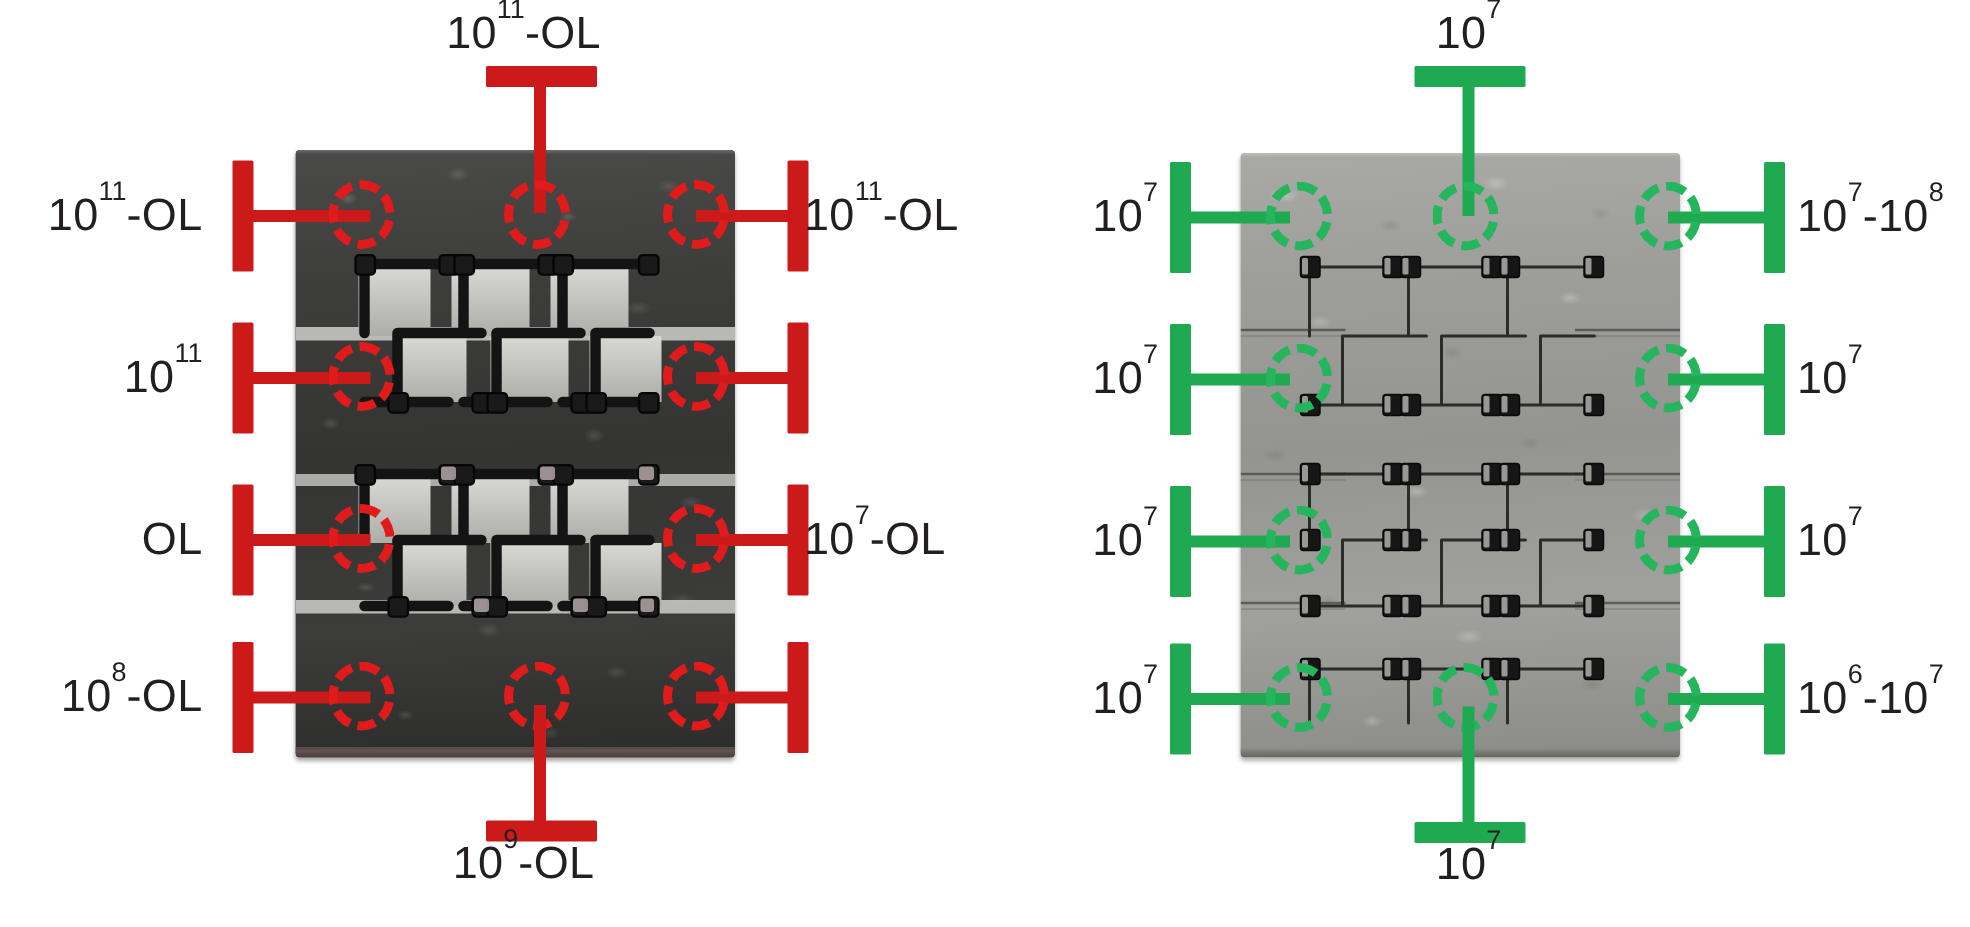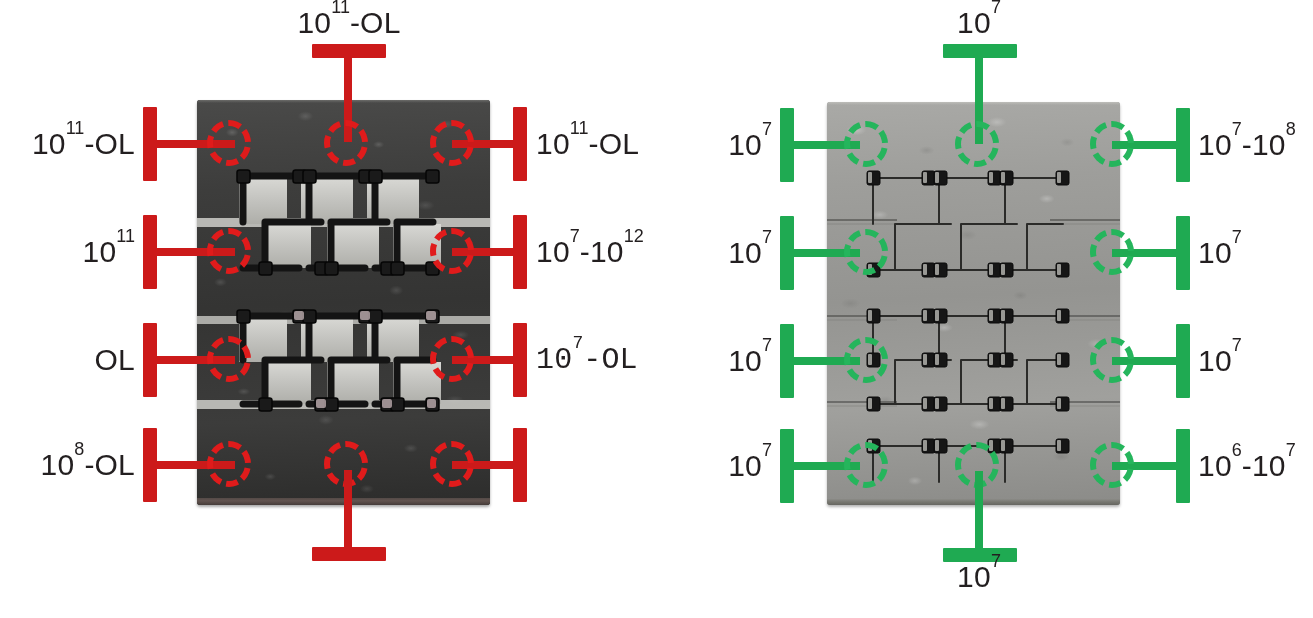--- a/index.html
+++ b/index.html
@@ -5,21 +5,21 @@
   html,body{margin:0;padding:0;background:#ffffff;}
   body{
     width:1313px;height:618px;overflow:hidden;
     font-family:"Liberation Sans", sans-serif;
     -webkit-font-smoothing:antialiased;
   }
   #stage{position:relative;width:1313px;height:618px;background:#fff;}
 
   
   .panel{position:absolute;top:0;height:618px;}
-  #panel-left{left:0;width:660px;}
+  #panel-left{left:0;width:660px;padding-left:12px;}
   #panel-right{left:672px;width:653px;}
 
   
   .board{position:absolute;overflow:hidden;}
   .board .surface{position:absolute;inset:0;}
 
   
   #board-left{left:197px;top:100px;width:293px;height:405px;
      border-radius:3px;
      box-shadow:0 2px 3px rgba(0,0,0,.35);
@@ -227,39 +227,36 @@
     </div>
     <div class="label lab-r" style="left:-30px;top:237px;width:165px;">
       <span>10</span><sup>11</sup><span></span>
     </div>
 
     <div class="marker">
       <div class="bar" style="left:513px;top:215px;width:14px;height:74px;"></div>
       <div class="lead" style="left:452px;top:248px;width:62px;height:8px;"></div>
       <div class="ring" style="left:430px;top:228px;width:44px;height:46px;border-width:6px;"></div>
     </div>
-    <div class="label lab-l" style="left:536px;top:237px;width:220px;">
-      <span>10</span><sup>7</sup><span>-10</span><sup>12</sup>
-    </div>
 
     <div class="marker">
       <div class="bar" style="left:143px;top:323px;width:14px;height:74px;"></div>
       <div class="lead" style="left:155px;top:356px;width:80px;height:8px;"></div>
       <div class="ring" style="left:207px;top:336px;width:44px;height:46px;border-width:6px;"></div>
     </div>
     <div class="label lab-r" style="left:-30px;top:345px;width:165px;">
       <span></span><sup></sup><span>OL</span>
     </div>
 
     <div class="marker">
       <div class="bar" style="left:513px;top:323px;width:14px;height:74px;"></div>
       <div class="lead" style="left:452px;top:356px;width:62px;height:8px;"></div>
       <div class="ring" style="left:430px;top:336px;width:44px;height:46px;border-width:6px;"></div>
     </div>
-    <div class="label lab-l" style="left:536px;top:345px;width:200px;font-family:Liberation Mono, monospace;">
+    <div class="label lab-l" style="left:536px;top:345px;width:200px;">
       <span>10</span><sup>7</sup><span>-OL</span>
     </div>
 
     <div class="marker">
       <div class="bar" style="left:143px;top:428px;width:14px;height:74px;"></div>
       <div class="lead" style="left:155px;top:461px;width:80px;height:8px;"></div>
       <div class="ring" style="left:207px;top:441px;width:44px;height:46px;border-width:6px;"></div>
     </div>
     <div class="label lab-r" style="left:-30px;top:450px;width:165px;">
       <span>10</span><sup>8</sup><span>-OL</span>
@@ -268,20 +265,23 @@
     <div class="marker">
       <div class="bar" style="left:513px;top:428px;width:14px;height:74px;"></div>
       <div class="lead" style="left:452px;top:461px;width:62px;height:8px;"></div>
       <div class="ring" style="left:430px;top:441px;width:44px;height:46px;border-width:6px;"></div>
     </div>
 
     <div class="marker">
       <div class="ring" style="left:324px;top:441px;width:44px;height:46px;border-width:6px;"></div>
       <div class="lead" style="left:344px;top:470px;width:8px;height:80px;"></div>
       <div class="bar" style="left:312px;top:547px;width:74px;height:14px;"></div>
+    </div>
+    <div class="label lab-c" style="left:249px;top:561px;width:200px;">
+      <span>10</span><sup>9</sup><span>-OL</span>
     </div>
   </div>
 
   <div class="panel m-green" id="panel-right">
 
     <div class="board" id="board-right">
       <div class="surface"></div>
       <div class="edge-t"></div>
       <div class="edge-b"></div>
 

